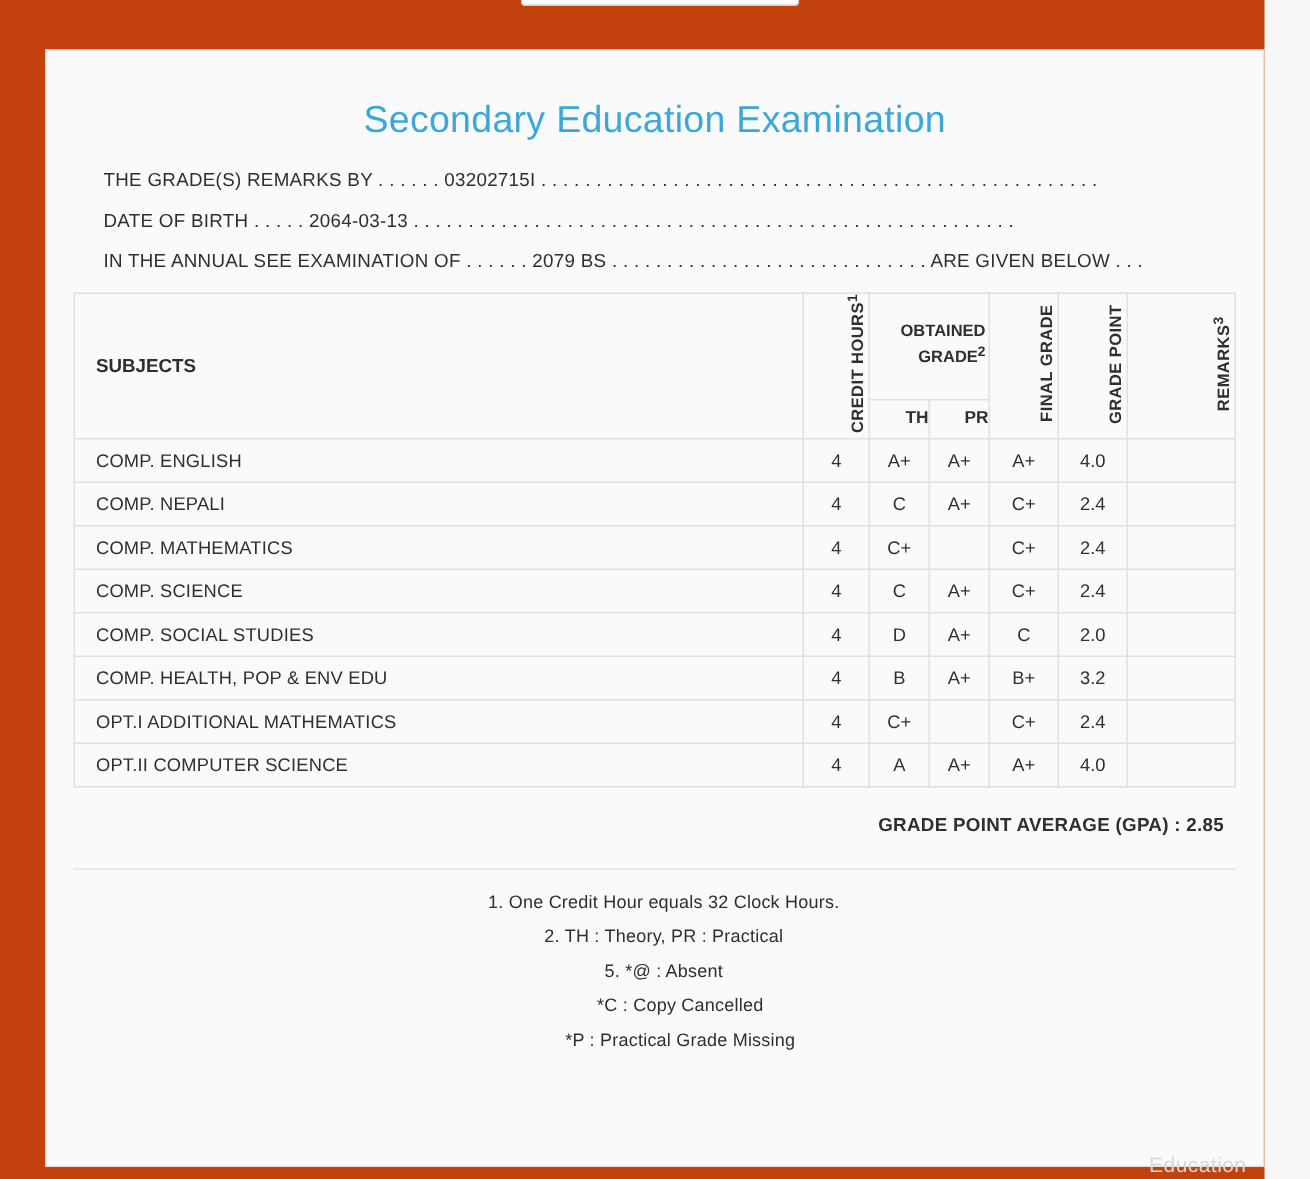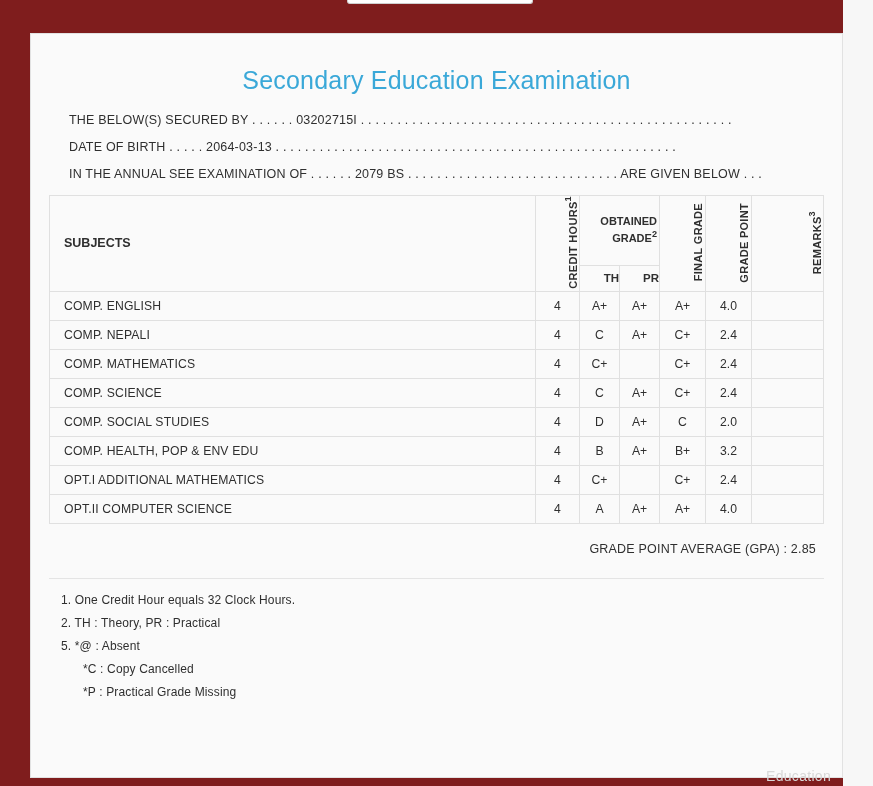--- a/index.html
+++ b/index.html
@@ -6,21 +6,21 @@
   html, body {
     margin: 0; padding: 0;
     background: #f7f7f7;
     font-family: "Liberation Sans", sans-serif;
     color: #333;
   }
   .page {
     width: 843px;
     height: 786px;
     position: relative;
-    background: #7f1d1d;
+    background: #c2410c;
     overflow: hidden;
   }
   .top-stub {
     position: absolute;
     top: -12px;
     left: 347px;
     width: 186px;
     height: 16px;
     border: 1px solid #cfcfcf;
     border-top: none;
@@ -120,40 +120,42 @@
     padding-left: 14px;
     letter-spacing: .15px;
   }
   .gpa-line {
     text-align: right;
     font-size: 12.5px;
     color: #2f2f2f;
     margin-top: 18px;
     padding-right: 8px;
     letter-spacing: .2px;
+    font-weight: bold;
   }
   .completed-line {
     text-align: right;
     font-size: 12.5px;
     color: #2f2f2f;
     margin-top: 11px;
     padding-right: 8px;
     letter-spacing: .2px;
   }
   .notes {
     margin-top: 22px;
     border-top: 1px solid #e4e4e4;
     padding-top: 14px;
   }
   .note {
     font-size: 12px;
     color: #2f2f2f;
     margin-bottom: 9px;
     padding-left: 12px;
     letter-spacing: .15px;
+    text-align: center;
   }
   .note.indent { padding-left: 34px; }
   .watermark {
     position: absolute;
     right: 12px;
     bottom: 2px;
     color: #d8d8d8;
     font-size: 14px;
     letter-spacing: .3px;
   }
@@ -163,21 +165,21 @@
 
 <div class="page">
 
   <div class="top-stub"></div>
 
   <div class="card">
 
     <div class="doc-title">Secondary Education Examination</div>
 
     <div class="decl">
-      <div class="decl-line">THE BELOW(S) SECURED BY . . . . . .  03202715I . . . . . . . . . . . . . . . . . . . . . . . . . . . . . . . . . . . . . . . . . . . . . . . . . . .</div>
+      <div class="decl-line">THE GRADE(S) REMARKS BY . . . . . .  03202715I . . . . . . . . . . . . . . . . . . . . . . . . . . . . . . . . . . . . . . . . . . . . . . . . . . .</div>
       <div class="decl-line">DATE OF BIRTH . . . . .  2064-03-13 . . . . . . . . . . . . . . . . . . . . . . . . . . . . . . . . . . . . . . . . . . . . . . . . . . . . . . .</div>
       <div class="decl-line">IN THE ANNUAL SEE EXAMINATION OF . . . . . .  2079 BS . . . . . . . . . . . . . . . . . . . . . . . . . . . . .  ARE GIVEN BELOW . . .</div>
     </div>
 
     <table class="grades">
       <thead>
         <tr>
           <th class="th-subjects" rowspan="2">SUBJECTS</th>
           <th class="th-credit" rowspan="2">
             <span class="vert"><span>CREDIT HOURS</span><sup>1</sup></span>

